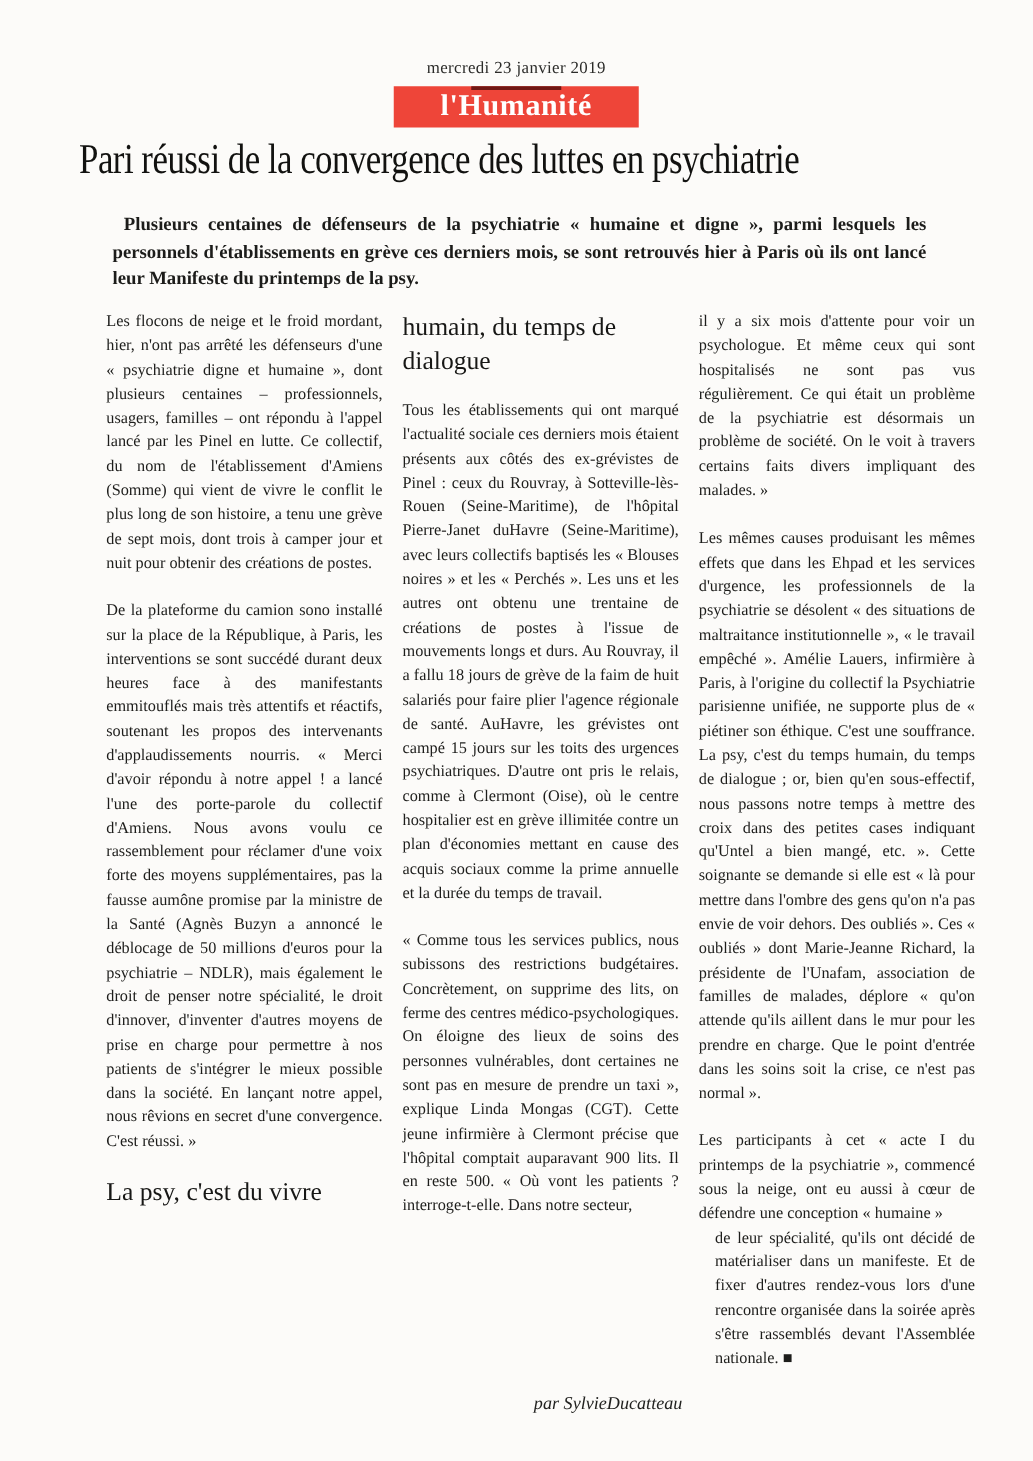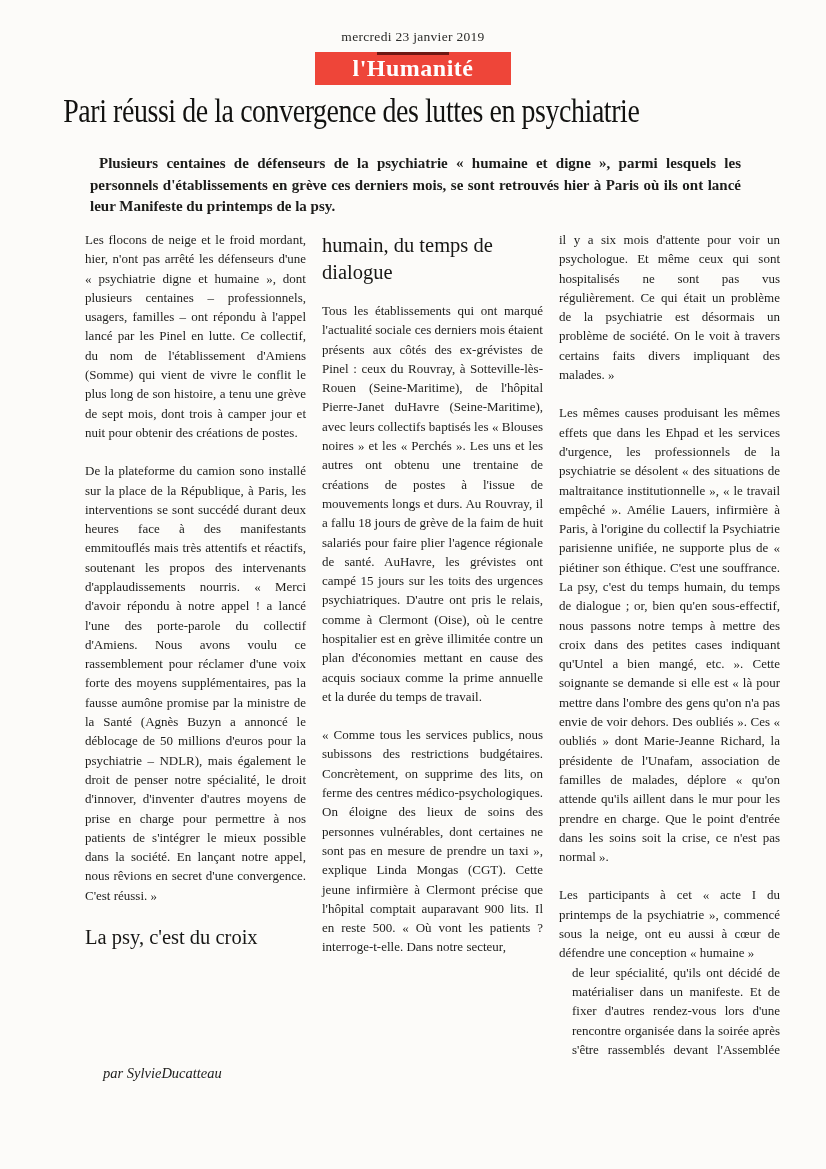--- a/index.html
+++ b/index.html
@@ -10,21 +10,21 @@
   .page {
     position: relative;
     width: 826px;
     height: 1169px;
     background: #fcfbf9;
     overflow: hidden;
     font-family: "Liberation Serif", serif;
     color: #1d1d1b;
   }
   .dateline {
-    padding-top: 29px;
+    padding-top: 46px;
     text-align: center;
     font-size: 13.5px;
     line-height: 16px;
     color: #2b2b29;
     letter-spacing: 0.3px;
   }
   .masthead {
     margin: 7px auto 0;
     width: 196px;
     height: 33px;
@@ -100,23 +100,24 @@
     font-weight: 400;
     text-align: left;
     color: #171715;
     margin: 14px 0 0 0;
   }
   .crosshead.top {
     margin: 2px 0 14px 0;
   }
   .byline-row {
     position: absolute;
-    top: 1060px;
+    top: 1110px;
     left: 0;
     width: 767px;
+    text-align: center;
     background: #fcfbf9;
     padding: 4px 0 8px;
     z-index: 2;
   }
   .byline-row .byline-text {
     position: relative;
     left: 103px;
     font-style: italic;
     font-size: 14.5px;
     color: #222220;
@@ -136,21 +137,21 @@
 
   <h1 class="headline"><span class="headline-inner">Pari réussi de la convergence des luttes en psychiatrie</span></h1>
 
   <div class="lede">Plusieurs centaines de défenseurs de la psychiatrie « humaine et digne », parmi lesquels les personnels d'établissements en grève ces derniers mois, se sont retrouvés hier à Paris où ils ont lancé leur Manifeste du printemps de la psy.</div>
 
   <div class="columns">
 
     <div class="col">
       <p class="para">Les flocons de neige et le froid mordant, hier, n'ont pas arrêté les défenseurs d'une « psychiatrie digne et humaine », dont plusieurs centaines – professionnels, usagers, familles – ont répondu à l'appel lancé par les Pinel en lutte. Ce collectif, du nom de l'établissement d'Amiens (Somme) qui vient de vivre le conflit le plus long de son histoire, a tenu une grève de sept mois, dont trois à camper jour et nuit pour obtenir des créations de postes.</p>
       <p class="para">De la plateforme du camion sono installé sur la place de la République, à Paris, les interventions se sont succédé durant deux heures face à des manifestants emmitouflés mais très attentifs et réactifs, soutenant les propos des intervenants d'applaudissements nourris. « Merci d'avoir répondu à notre appel ! a lancé l'une des porte-parole du collectif d'Amiens. Nous avons voulu ce rassemblement pour réclamer d'une voix forte des moyens supplémentaires, pas la fausse aumône promise par la ministre de la Santé (Agnès Buzyn a annoncé le déblocage de 50 millions d'euros pour la psychiatrie – NDLR), mais également le droit de penser notre spécialité, le droit d'innover, d'inventer d'autres moyens de prise en charge pour permettre à nos patients de s'intégrer le mieux possible dans la société. En lançant notre appel, nous rêvions en secret d'une convergence. C'est réussi. »</p>
-      <h2 class="crosshead">La psy, c'est du croix</h2>
+      <h2 class="crosshead">La psy, c'est du vivre</h2>
     </div>
 
     <div class="col">
       <h2 class="crosshead top">humain, du temps de dialogue</h2>
       <p class="para">Tous les établissements qui ont marqué l'actualité sociale ces derniers mois étaient présents aux côtés des ex-grévistes de Pinel : ceux du Rouvray, à Sotteville-lès-Rouen (Seine-Maritime), de l'hôpital Pierre-Janet duHavre (Seine-Maritime), avec leurs collectifs baptisés les « Blouses noires » et les « Perchés ». Les uns et les autres ont obtenu une trentaine de créations de postes à l'issue de mouvements longs et durs. Au Rouvray, il a fallu 18 jours de grève de la faim de huit salariés pour faire plier l'agence régionale de santé. AuHavre, les grévistes ont campé 15 jours sur les toits des urgences psychiatriques. D'autre ont pris le relais, comme à Clermont (Oise), où le centre hospitalier est en grève illimitée contre un plan d'économies mettant en cause des acquis sociaux comme la prime annuelle et la durée du temps de travail.</p>
       <p class="para">« Comme tous les services publics, nous subissons des restrictions budgétaires. Concrètement, on supprime des lits, on ferme des centres médico-psychologiques. On éloigne des lieux de soins des personnes vulnérables, dont certaines ne sont pas en mesure de prendre un taxi », explique Linda Mongas (CGT). Cette jeune infirmière à Clermont précise que l'hôpital comptait auparavant 900 lits. Il en reste 500. « Où vont les patients ? interroge-t-elle. Dans notre secteur,</p>
     </div>
 
     <div class="col">
       <p class="para">il y a six mois d'attente pour voir un psychologue. Et même ceux qui sont hospitalisés ne sont pas vus régulièrement. Ce qui était un problème de la psychiatrie est désormais un problème de société. On le voit à travers certains faits divers impliquant des malades. »</p>

